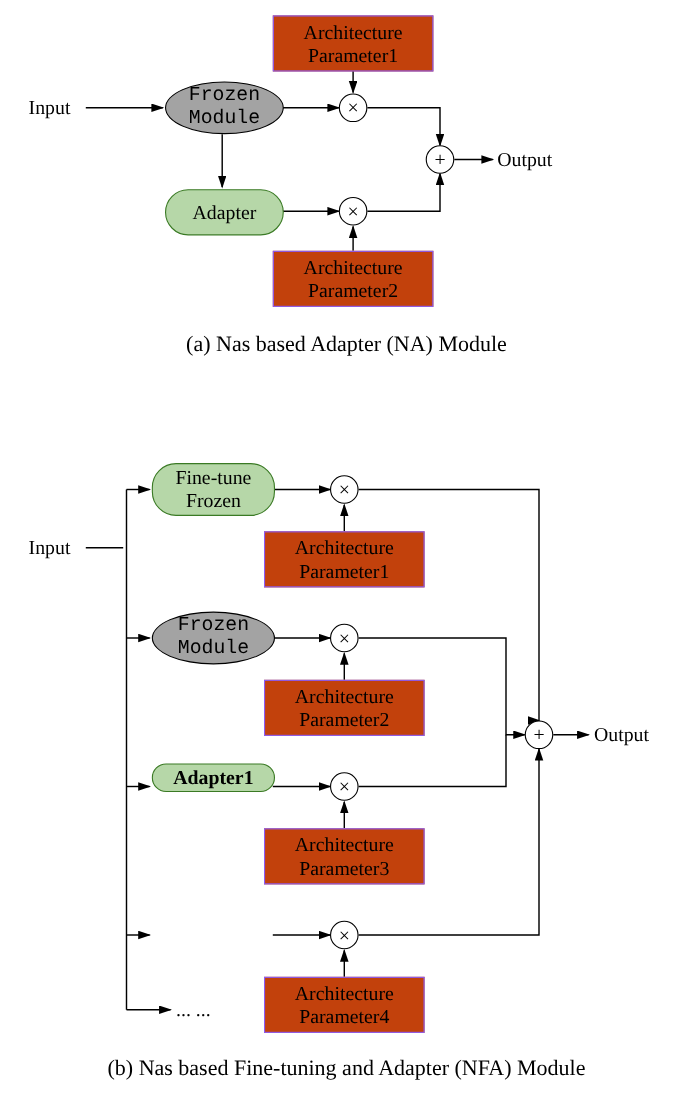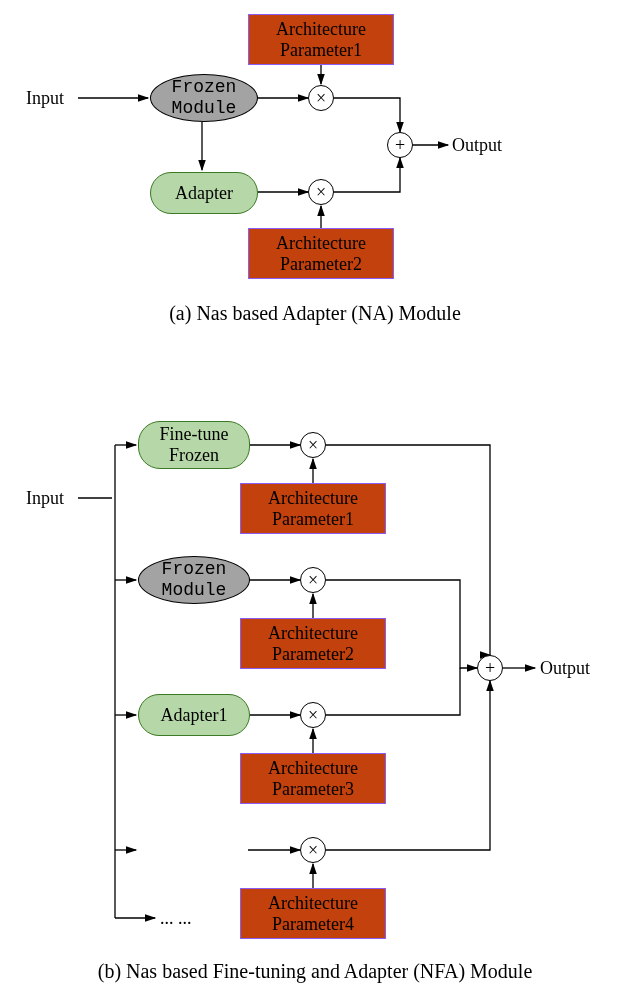--- a/index.html
+++ b/index.html
@@ -203,21 +203,21 @@
 Module</span>
 </div>
 <div class="op" style="left:300px; top:567px;">
   <span>×</span>
 </div>
 <div class="box param" style="left:240px; top:618px; width:146px;">
   <span style="white-space:pre-line;">Architecture
 Parameter2</span>
 </div>
 
-<div class="box module-green" style="left:138px; top:694px; width:112px; height:42px;">
+<div class="box module-green" style="left:138px; top:694px; width:112px; height:26px;font-weight:bold;">
   <span>Adapter1</span>
 </div>
 <div class="op" style="left:300px; top:702px;">
   <span>×</span>
 </div>
 <div class="box param" style="left:240px; top:753px; width:146px;">
   <span style="white-space:pre-line;">Architecture
 Parameter3</span>
 </div>
 

